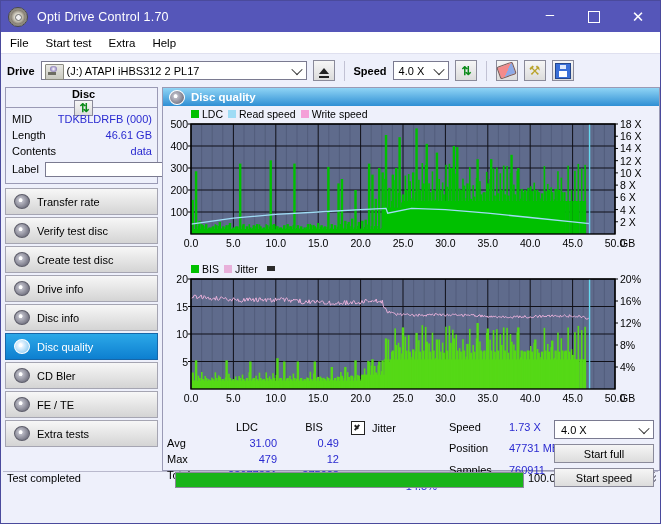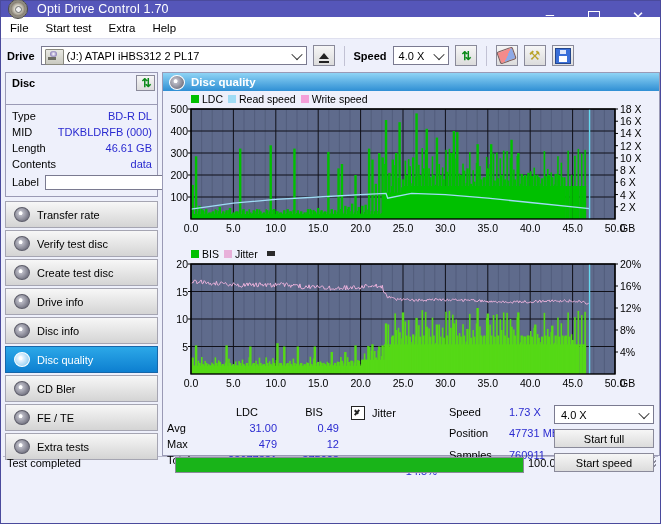--- a/index.html
+++ b/index.html
@@ -6,21 +6,21 @@
   body{
     width:661px;height:524px;overflow:hidden;
     font-family:"Liberation Sans", sans-serif;
     font-size:11px;color:#000;
     background:#eef0fb;
   }
   .app{position:relative;width:661px;height:524px;box-sizing:border-box;
        border:1px solid #4a4a9c;background:#eef0fb;}
 
   
-  .titlebar{height:16px;background:#5556b9;display:flex;align-items:center;
+  .titlebar{height:31px;background:#5556b9;display:flex;align-items:center;
             position:relative;}
   .tb-icon{width:18px;height:18px;margin-left:7px;border-radius:50%;
            background:radial-gradient(circle at 50% 50%,#fff 0%,#d8d5c8 28%,#8a8376 55%,#d9d6ca 75%,#6d6a60 100%);
            border:1px solid #4b4a45;box-shadow:inset 0 0 2px #333;position:relative;}
   .tb-icon::after{content:"";position:absolute;left:6px;top:6px;width:5px;height:5px;
            border-radius:50%;background:#f2f2f2;border:1px solid #6b6b6b;}
   .tb-title{color:#fff;font-size:12.5px;margin-left:9px;letter-spacing:.2px;}
   .tb-btns{position:absolute;right:0;top:0;height:31px;display:flex;align-items:center;}
   .tb-btn{width:44px;height:31px;display:flex;align-items:center;justify-content:center;
           color:#fff;font-size:13px;}
@@ -66,21 +66,21 @@
   .ic-save::before{content:"";position:absolute;left:4px;top:1px;width:6px;height:4px;background:#dfe8fb;}
 
   
   .body{display:flex;height:384px;padding:0 4px;gap:4px;box-sizing:border-box;}
   .left{width:153px;}
   .right{flex:1;border:1px solid #9a9ab5;background:#eef0fb;box-sizing:border-box;}
 
   
   .disc-panel{border:1px solid #9a9ab5;background:#eef0fb;box-sizing:border-box;}
   .disc-head{height:19px;display:flex;align-items:center;justify-content:space-between;
-             border-bottom:1px solid #9a9ab5;padding:0 2px 12px 6px;}
+             border-bottom:1px solid #9a9ab5;padding:0 2px 0 6px;flex-direction:column;}
   .disc-head b{font-size:11px;}
   .disc-rows{padding:3px 5px 4px 6px;}
   .drow{display:flex;justify-content:space-between;align-items:center;height:16px;font-size:11px;}
   .dval{color:#2a2ad0;}
   .label-in{flex:1;height:15px;background:#fff;border:1px solid #7a7a90;margin:0 3px 0 6px;box-sizing:border-box;}
   .disc-ic-btn{width:19px;height:17px;}
   .cdic{width:13px;height:13px;border-radius:50%;
         background:radial-gradient(circle at 50% 50%,#fff 0 18%,#d9d96a 22%,#b7b74a 60%,#e8e88f 100%);
         border:1px solid #7d7d42;position:relative;}
   .cdic::after{content:"";position:absolute;left:5px;top:5px;width:3px;height:3px;border-radius:50%;
@@ -205,24 +205,20 @@
     <div class="left">
 
       <div class="disc-panel">
         <div class="disc-head">
           <b>Disc</b>
           <div class="btn" style="width:19px;height:16px;">
             <span class="ic-refresh">⇅</span>
           </div>
         </div>
         <div class="disc-rows">
-          <div class="drow">
-            <span>Type</span>
-            <span class="dval">BD-R DL</span>
-          </div>
           <div class="drow">
             <span>MID</span>
             <span class="dval">TDKBLDRFB (000)</span>
           </div>
           <div class="drow">
             <span>Length</span>
             <span class="dval">46.61 GB</span>
           </div>
           <div class="drow">
             <span>Contents</span>

